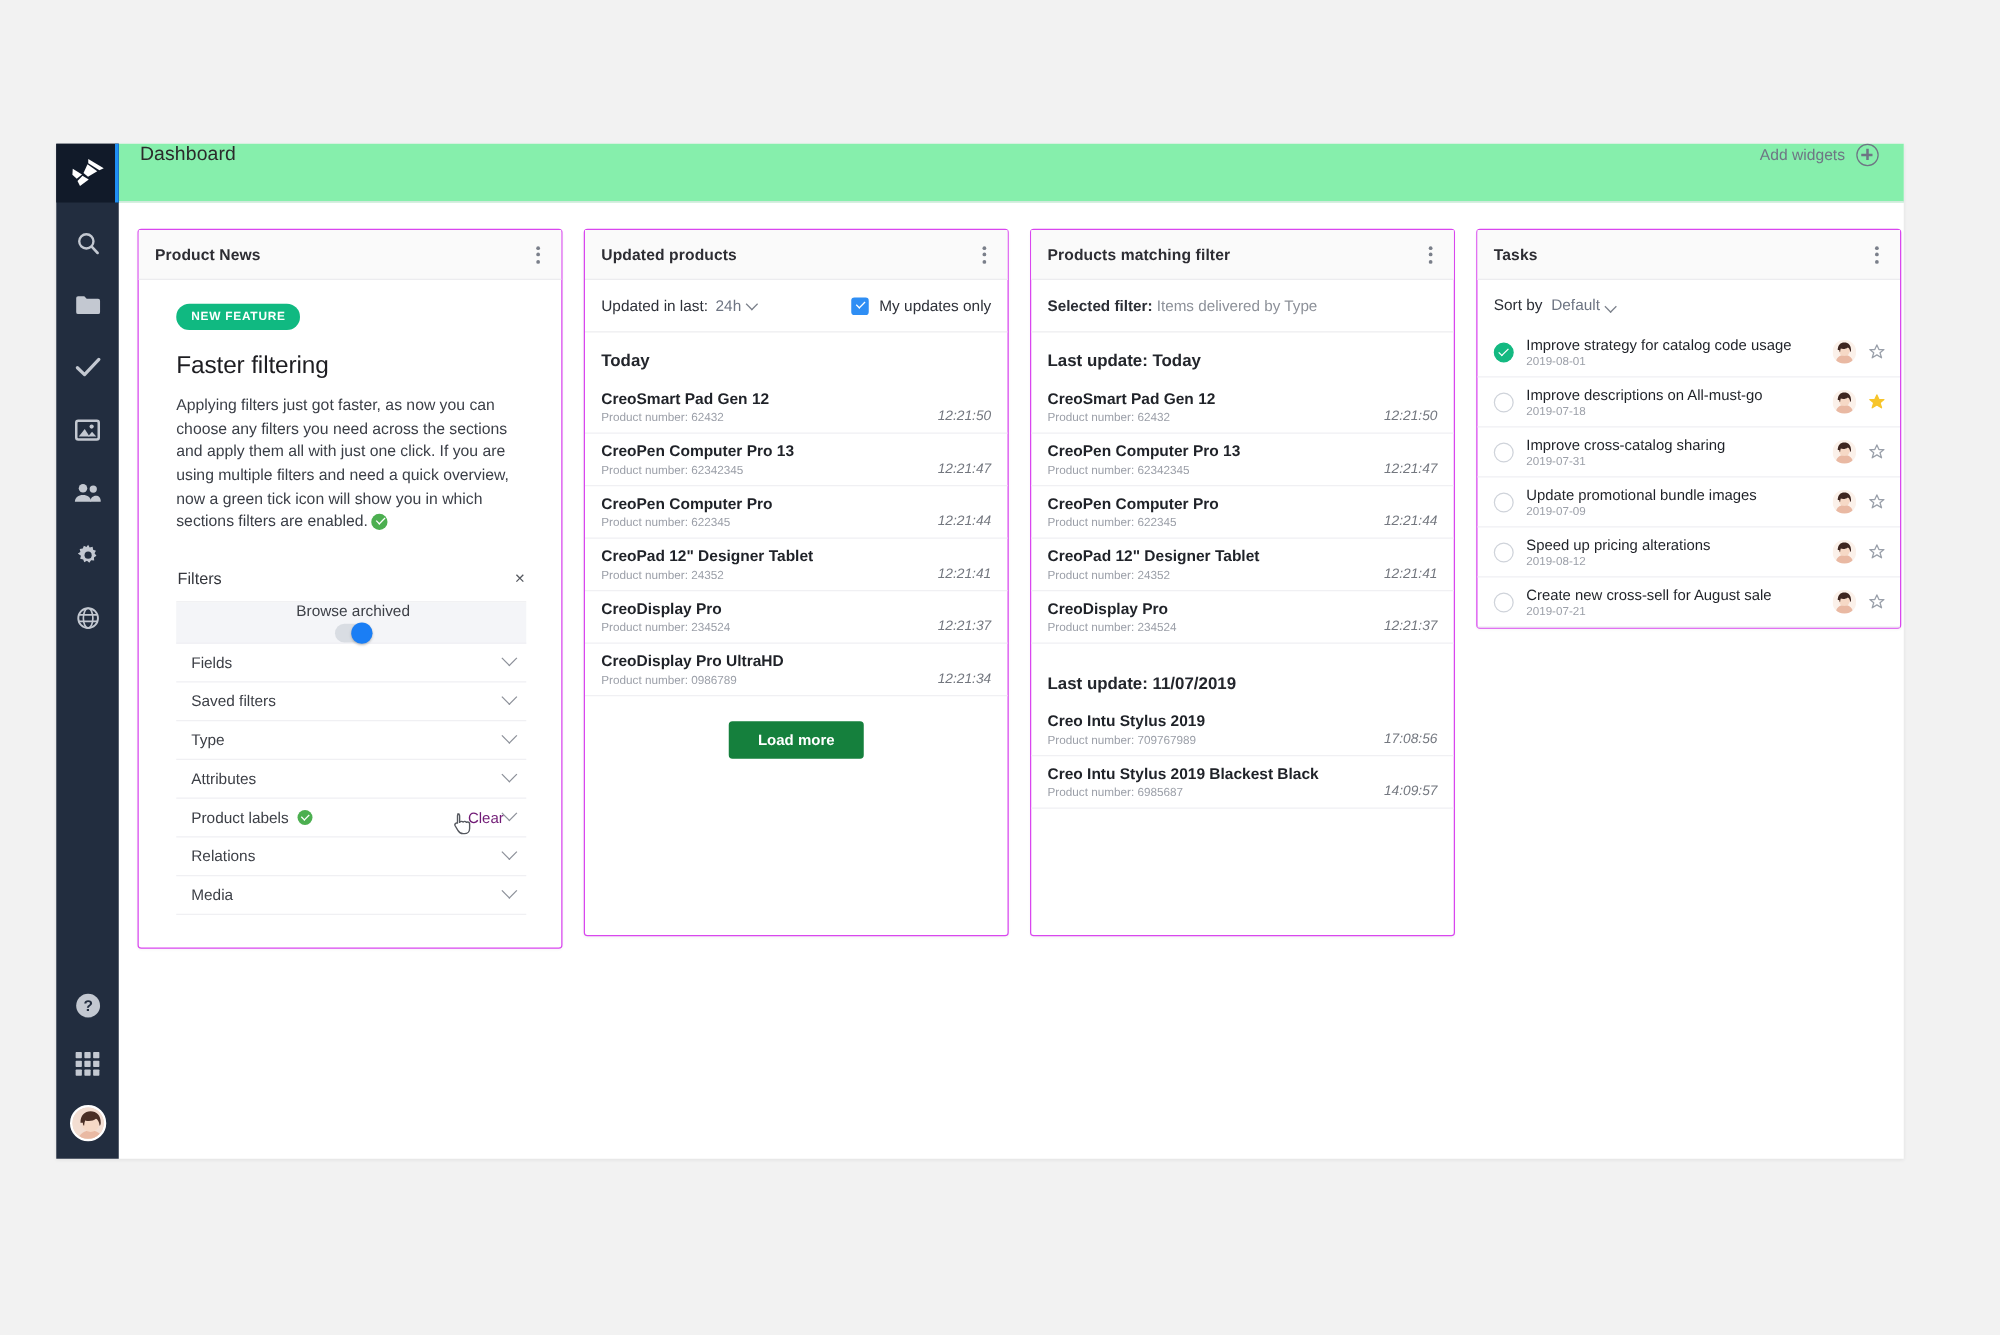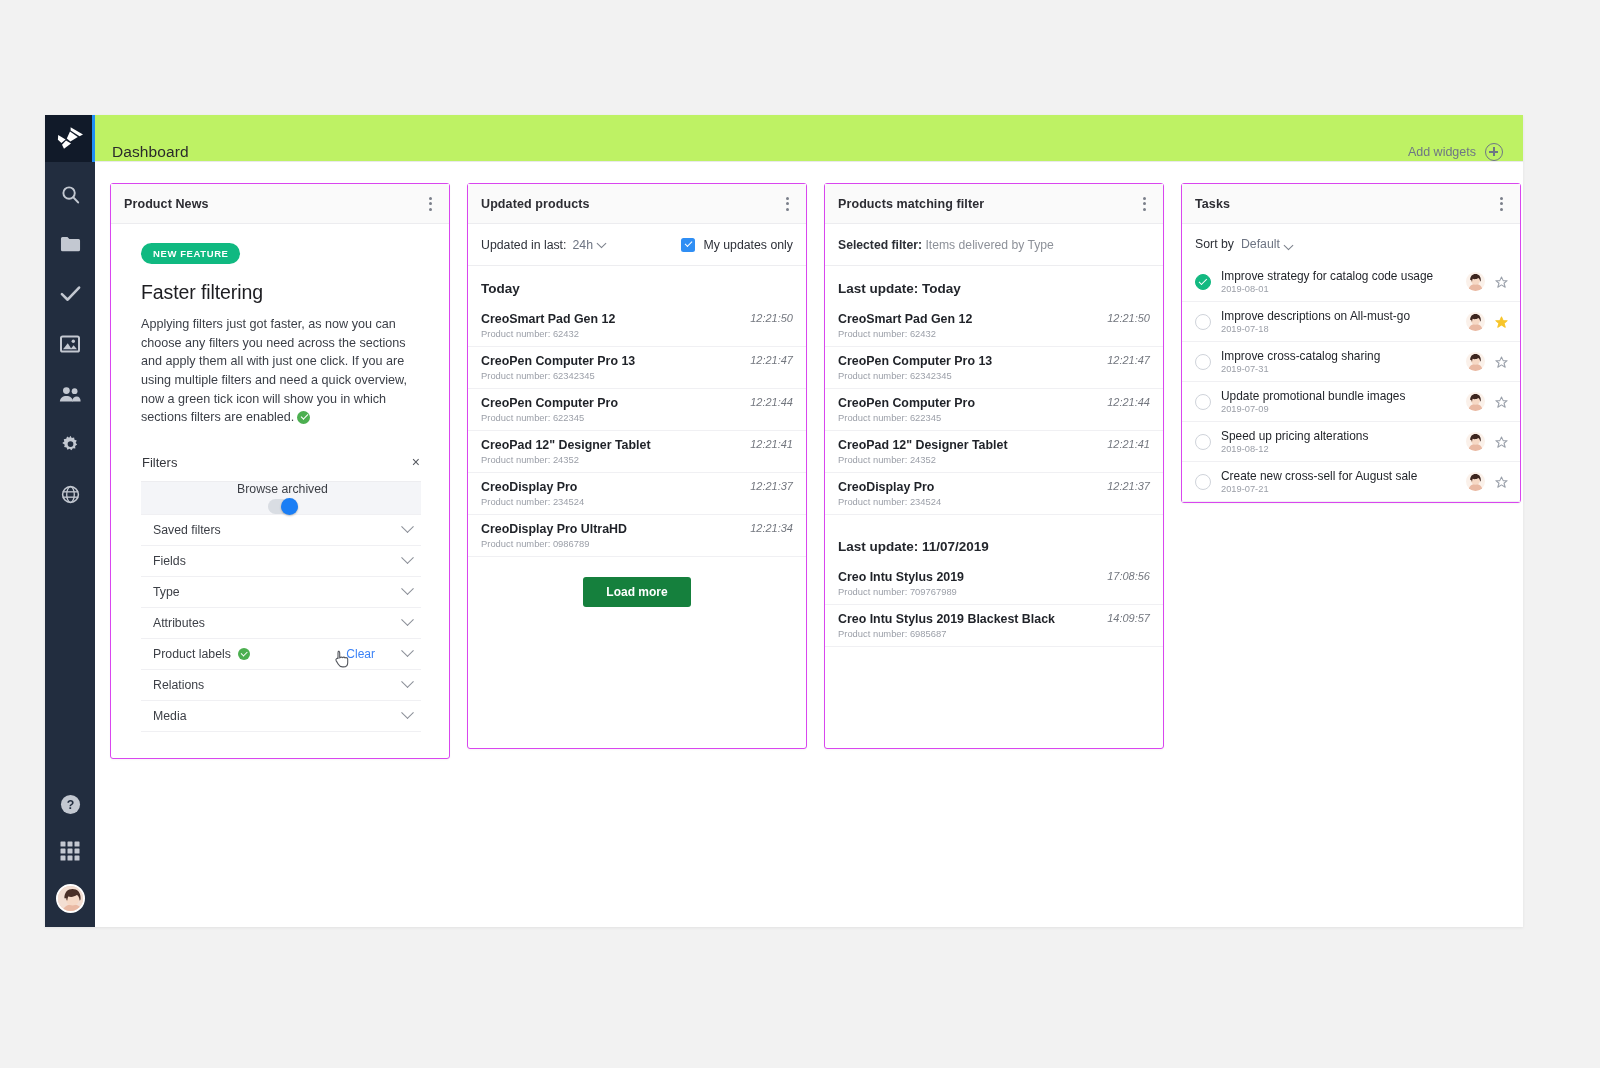--- a/index.html
+++ b/index.html
@@ -54,23 +54,23 @@
     width: 29px; height: 29px; border-radius: 50%;
     overflow: hidden; border: 2px solid #ffffff;
     background: #e8c9b8;
     display: block;
   }
 
   
   .main { flex: 1; display: flex; flex-direction: column; min-width: 0; }
   .topbar {
     height: 47px; flex: 0 0 47px;
-    background: #bef264;
+    background: #86efac;
     border-bottom: 1px solid #e9e9ec;
-    display: flex; align-items: flex-end;
+    display: flex; align-items: flex-start;
     padding: 0 20px 0 17px;
     justify-content: space-between;
   }
   .topbar-title { font-size: 15.5px; color: #2b2b2b; letter-spacing: .1px; }
   .add-widgets { display: flex; align-items: center; gap: 9px; cursor: pointer; }
   .add-widgets-label { font-size: 12.5px; color: #6e7684; }
   .plus-circle {
     width: 18px; height: 18px; border-radius: 50%;
     border: 1.4px solid #6e7684; position: relative;
   }
@@ -139,21 +139,21 @@
   .filter-row {
     display: flex; align-items: center; justify-content: space-between;
     height: 31px; padding: 0 9px 0 12px;
     border-bottom: 1px solid #f0f0f3;
     font-size: 12.3px; color: #3c3f46;
     cursor: pointer;
   }
   .filter-row.highlight { background: #f4f5f8; height: 33px; flex-direction: column; }
   .filter-left { display: flex; align-items: center; gap: 7px; }
   .chevron { width: 9px; height: 9px; border-right: 1.4px solid #8b8f98; border-bottom: 1.4px solid #8b8f98; transform: rotate(45deg) translate(-2px,-2px); }
-  .clear-link { font-size: 12px; color: #3b82f6; cursor: pointer; margin-right: 28px; }
+  .clear-link { font-size: 12px; color: #701a75; cursor: pointer; margin-right: 0; }
   .tick-small {
     width: 12.5px; height: 12.5px; border-radius: 50%; background: #4caf50; position: relative; display: inline-block;
   }
   .tick-small::after {
     content: ""; position: absolute; left: 3.1px; top: 3px;
     width: 5.4px; height: 2.6px; border-left: 1.5px solid #fff; border-bottom: 1.5px solid #fff;
     transform: rotate(-45deg);
   }
   .toggle {
     width: 30px; height: 15px; border-radius: 9px; background: #d9dde3;
@@ -183,21 +183,21 @@
     width: 14px; height: 14px; border-radius: 2.5px; background: #2f8ef4; position: relative;
   }
   .cb::after {
     content: ""; position: absolute; left: 3.3px; top: 3.4px;
     width: 6.2px; height: 3px; border-left: 1.8px solid #fff; border-bottom: 1.8px solid #fff;
     transform: rotate(-45deg);
   }
 
   .group-label { font-size: 13.5px; font-weight: bold; color: #23262c; padding: 15px 13px 9px 13px; }
   .prod-row {
-    display: flex; align-items: flex-start; justify-content: space-between;
+    display: flex; align-items: flex-end; justify-content: space-between;
     padding: 7px 13px 7px 13px;
     border-bottom: 1px solid #f0f0f3;
     cursor: pointer;
   }
   .prod-name { font-size: 12.4px; color: #1f2228; font-weight: bold; }
   .prod-num { font-size: 9.4px; color: #9b9fa8; margin-top: 2px; }
   .prod-time { font-size: 11px; color: #73777f; font-style: italic; }
   .load-more-wrap { display: flex; justify-content: center; padding: 20px 0 16px 0; }
   .load-more {
     background: #15803d; color: #fff; border: none;
@@ -369,25 +369,25 @@
             <span class="filters-title">Filters</span>
             <span class="close-x">×</span>
           </div>
 
           <div>
             <div class="filter-row highlight">
               <span class="filter-left">Browse archived</span>
               <span class="toggle"></span>
             </div>
             <div class="filter-row">
+              <span class="filter-left">Fields</span>
+              <span class="chevron"></span>
+            </div>
+            <div class="filter-row">
               <span class="filter-left">Saved filters</span>
-              <span class="chevron"></span>
-            </div>
-            <div class="filter-row">
-              <span class="filter-left">Fields</span>
               <span class="chevron"></span>
             </div>
             <div class="filter-row">
               <span class="filter-left">Type</span>
               <span class="chevron"></span>
             </div>
             <div class="filter-row">
               <span class="filter-left">Attributes</span>
               <span class="chevron"></span>
             </div>

